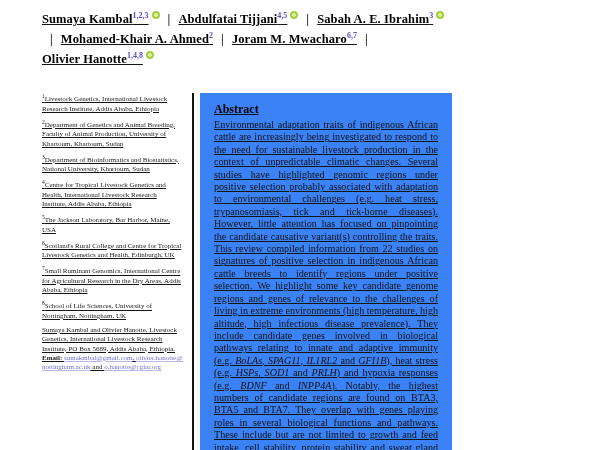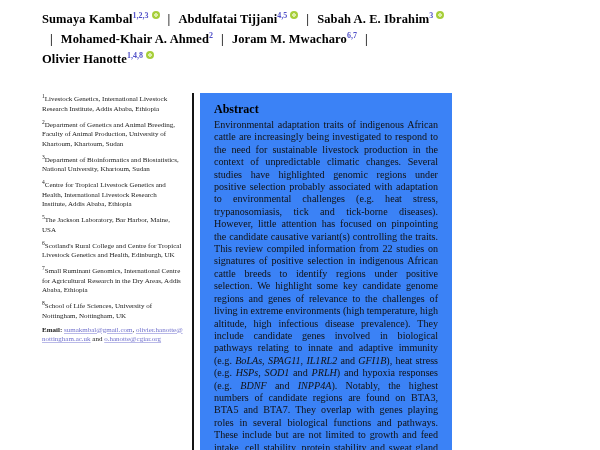--- a/index.html
+++ b/index.html
@@ -3,21 +3,21 @@
 <meta charset="utf-8">
 <style>
   * { margin: 0; padding: 0; box-sizing: border-box; }
   html, body { width: 600px; height: 450px; }
   body {
     background: #ffffff;
     font-family: "Liberation Serif", serif;
     color: #141414;
     overflow: hidden;
   }
-  .page { width: 496px; height: 450px; padding: 9px 44px 0 42px; position: relative; }
+  .page { width: 496px; height: 450px; padding: 9px 44px 0 42px; position: relative; text-decoration: underline; }
 
   
   .authors {
     font-weight: bold;
     font-size: 12.5px;
     line-height: 1.6;
     color: #000;
     letter-spacing: 0.1px;
   }
   .author { white-space: nowrap; }
@@ -98,20 +98,21 @@
           <p class="affil"><sup>2</sup>Department of Genetics and Animal Breeding, Faculty of Animal Production, University of Khartoum, Khartoum, Sudan</p>
           <p class="affil"><sup>3</sup>Department of Bioinformatics and Biostatistics, National University, Khartoum, Sudan</p>
           <p class="affil"><sup>4</sup>Centre for Tropical Livestock Genetics and Health, International Livestock Research Institute, Addis Ababa, Ethiopia</p>
           <p class="affil"><sup>5</sup>The Jackson Laboratory, Bar Harbor, Maine, USA</p>
           <p class="affil"><sup>6</sup>Scotland's Rural College and Centre for Tropical Livestock Genetics and Health, Edinburgh, UK</p>
           <p class="affil"><sup>7</sup>Small Ruminant Genomics, International Centre for Agricultural Research in the Dry Areas, Addis Ababa, Ethiopia</p>
           <p class="affil"><sup>8</sup>School of Life Sciences, University of Nottingham, Nottingham, UK</p>
         </div>
 
       <div>
+        <p class="corr-text">Sumaya Kambal and Olivier Hanotte, Livestock Genetics, International Livestock Research Institute, PO Box 5689, Addis Ababa, Ethiopia.</p>
         <p class="email-line"><b>Email: </b><a class="email-link">sumakmbal@gmail.com</a><span>, </span><a class="email-link">olivier.hanotte@nottingham.ac.uk</a><span> and </span><a class="email-link">o.hanotte@cgiar.org</a></p>
       </div>
 
     </aside>
 
     <div class="vrule"></div>
 
     <section class="abstract-box">
       <h2 class="abstract-heading">Abstract</h2>
       <p class="abstract-text"><span>Environmental adaptation traits of indigenous African cattle are increasingly being investigated to respond to the need for sustainable livestock production in the context of unpredictable climatic changes. Several studies have highlighted genomic regions under positive selection probably associated with adaptation to environmental challenges (e.g. heat stress, trypanosomiasis, tick and tick-borne diseases). However, little attention has focused on pinpointing the candidate causative variant(s) controlling the traits. This review compiled information from 22 studies on signatures of positive selection in indigenous African cattle breeds to identify regions under positive selection. We highlight some key candidate genome regions and genes of relevance to the challenges of living in extreme environments (high temperature, high altitude, high infectious disease prevalence). They include candidate genes involved in biological pathways relating to innate and adaptive immunity (e.g. </span><i>BoLAs</i><span>, </span><i>SPAG11</i><span>, </span><i>IL1RL2</i><span> and </span><i>GFI1B</i><span>), heat stress (e.g. </span><i>HSPs</i><span>, </span><i>SOD1</i><span> and </span><i>PRLH</i><span>) and hypoxia responses (e.g. </span><i>BDNF</i><span> and </span><i>INPP4A</i><span>). Notably, the highest numbers of candidate regions are found on BTA3, BTA5 and BTA7. They overlap with genes playing roles in several biological functions and pathways. These include but are not limited to growth and feed intake, cell stability, protein stability and sweat gland development. This review may further guide targeted genome studies aiming to assess the importance of candidate causative mutations, within regulatory and protein-coding genome regions, to further understand the biological mechanisms underlying African cattle's unique adaption.</span></p>

